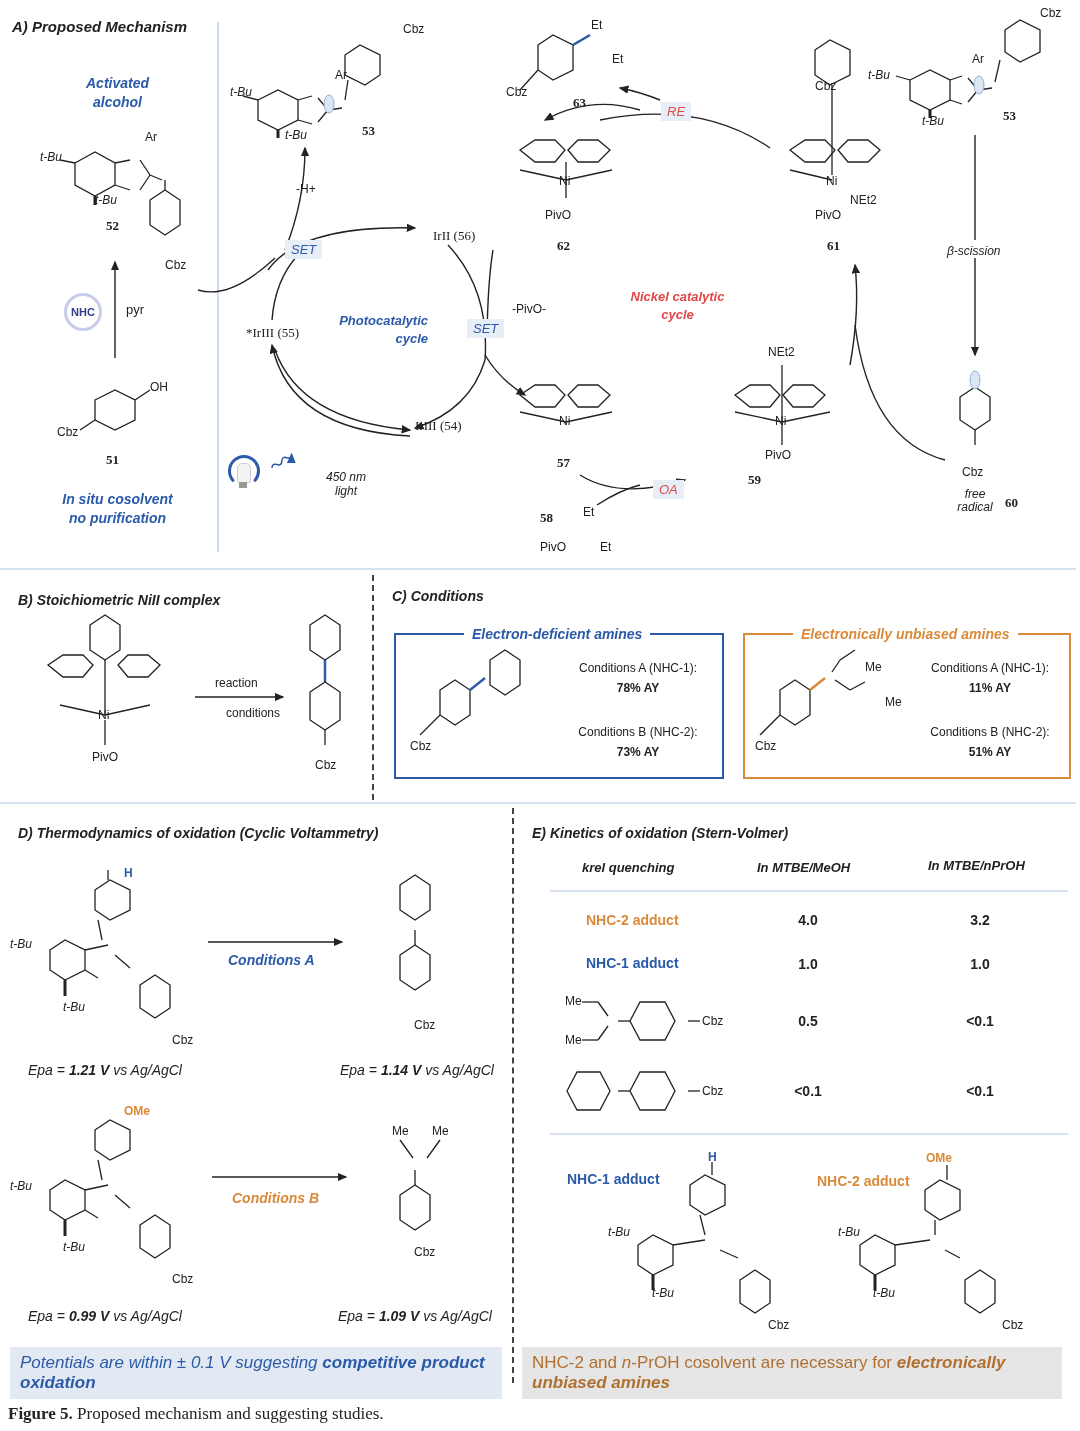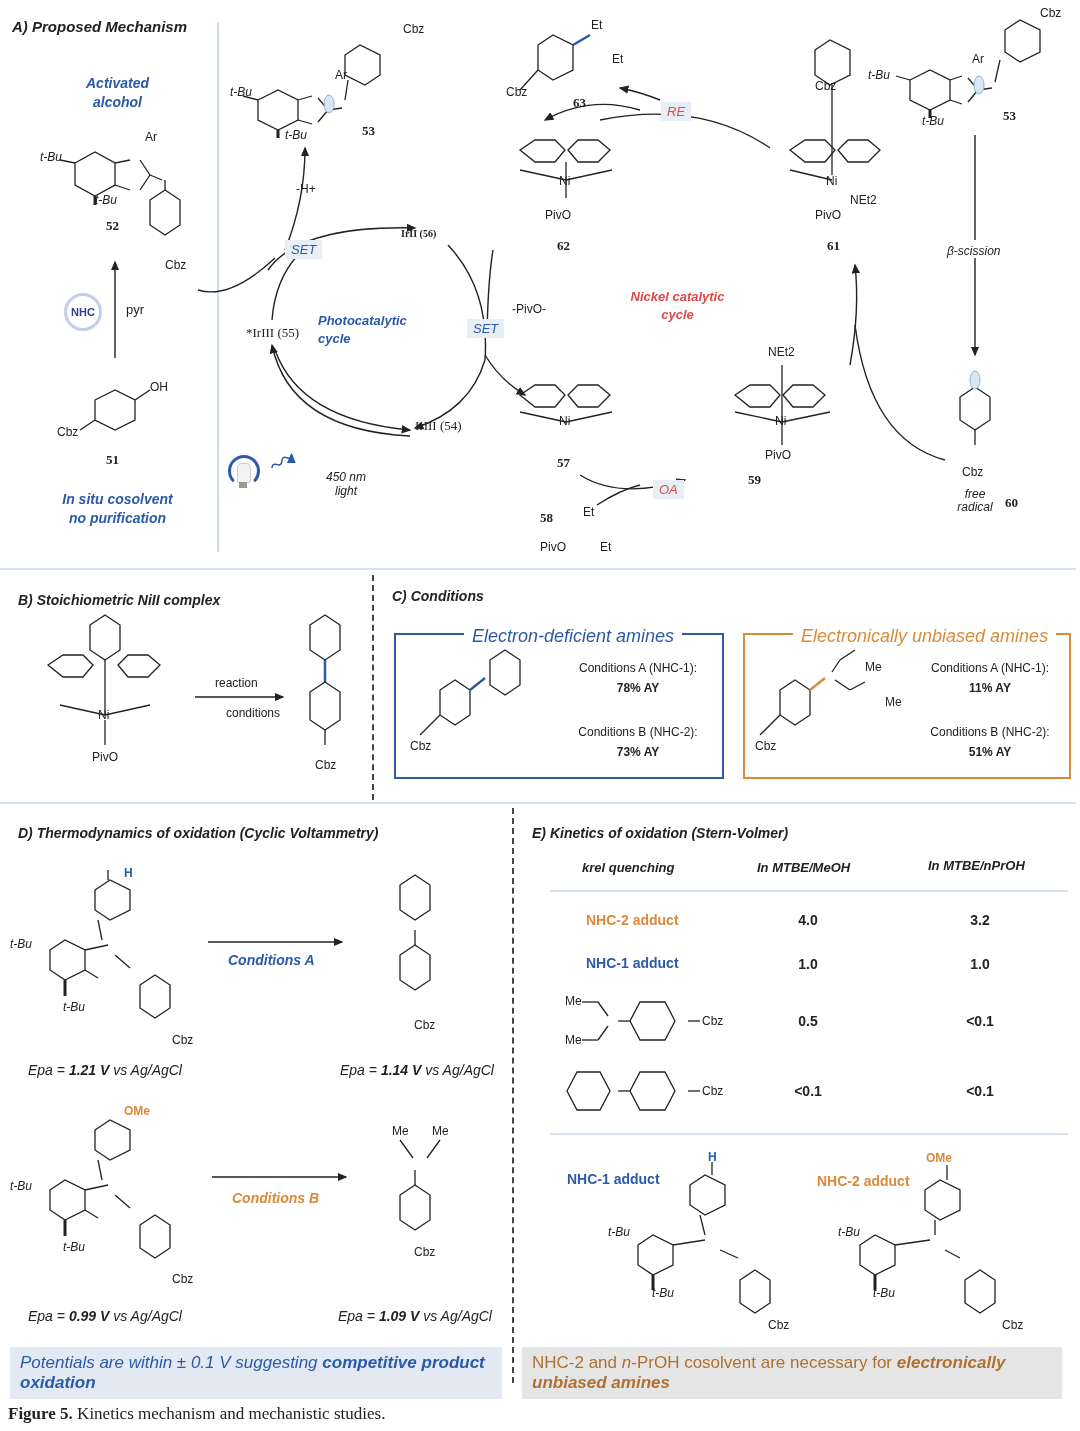--- a/index.html
+++ b/index.html
@@ -14,21 +14,21 @@
   .lbl{font-family:"Liberation Serif",serif;font-weight:bold;font-size:13px;}
   .small{font-size:12px;}
   .tag{background:#e8eef6;padding:2px 6px;font-style:italic;font-size:13px;}
   .hline{position:absolute;height:2px;background:#d6e2ef;}
   .vline{position:absolute;width:2px;background:#cddcee;}
   .dash-v{position:absolute;width:0;border-left:2px dashed #444;}
   svg{position:absolute;left:0;top:0;overflow:visible;}
   .mol{stroke:#222;stroke-width:1.3;fill:none;}
   .arrow{stroke:#222;stroke-width:1.4;fill:none;}
   .box{position:absolute;border:2px solid;}
-  .box-title{position:absolute;background:#fff;padding:0 8px;font-weight:normal;font-style:italic;font-size:18px;top:-9px;}
+  .box-title{position:absolute;background:#fff;padding:0 8px;font-weight:bold;font-style:italic;font-size:14px;top:-9px;}
   .cond{position:absolute;font-size:12px;text-align:center;width:140px;}
   .cond .v{font-weight:bold;margin-top:6px;display:block;}
   .th{position:absolute;font-weight:bold;font-style:italic;font-size:13px;}
   .td{position:absolute;font-weight:bold;font-size:14px;text-align:center;width:80px;}
   .note{position:absolute;font-size:17px;padding:6px 10px;}
   .caption{position:absolute;font-family:"Liberation Serif",serif;font-size:17px;}
 </style>
 </head>
 <body>
 
@@ -328,25 +328,25 @@
 <div class="abs small" style="left:296px;top:182px;">-H+</div>
 <div class="abs small" style="left:512px;top:302px;">-PivO-</div>
 
 <div class="abs tag blue" style="left:285px;top:240px;">SET</div>
 <div class="abs tag blue" style="left:467px;top:319px;">SET</div>
 <div class="abs tag red" style="left:661px;top:102px;">RE</div>
 <div class="abs tag red" style="left:653px;top:480px;">OA</div>
 
 <div class="abs small it" style="left:947px;top:244px;">β-scission</div>
 
-<div class="abs" style="left:401px;top:228px;font-family:'Liberation Serif',serif;font-size:10px;font-weight:bold;">IrII (56)</div>
+<div class="abs" style="left:433px;top:228px;font-family:'Liberation Serif',serif;font-size:13px;">IrII (56)</div>
 <div class="abs" style="left:246px;top:325px;font-family:'Liberation Serif',serif;font-size:13px;">*IrIII (55)</div>
 <div class="abs" style="left:415px;top:418px;font-family:'Liberation Serif',serif;font-size:13px;">IrIII (54)</div>
 
-<div class="abs blue b it" style="left:318px;top:312px;text-align:left;width:110px;font-size:13px;line-height:18px;">
+<div class="abs blue b it" style="left:318px;top:312px;text-align:right;width:110px;font-size:13px;line-height:18px;">
   <div>Photocatalytic</div>
   <div>cycle</div>
 </div>
 <div class="abs red b it" style="left:615px;top:288px;text-align:center;width:125px;font-size:13px;line-height:18px;">
   <div>Nickel catalytic</div>
   <div>cycle</div>
 </div>
 
 <div class="abs" style="left:228px;top:455px;width:30px;height:42px;">
   <div style="position:absolute;left:0;top:0;width:26px;height:26px;border:3px solid #2a5aa8;border-bottom-color:transparent;border-radius:50%;"></div>
@@ -488,14 +488,14 @@
 <div class="abs small" style="left:1002px;top:1318px;">Cbz</div>
 
 <div class="note" style="left:522px;top:1347px;width:520px;background:#e5e5e5;color:#b07030;">
   <span>NHC-2 and</span>
   <i>n</i><span>-PrOH cosolvent are necessary for</span>
   <b><i>electronically unbiased amines</i></b>
 </div>
 
 <div class="caption" style="left:8px;top:1404px;">
   <b>Figure 5.</b>
-  <span>Kinetics mechanism and mechanistic studies.</span>
+  <span>Proposed mechanism and suggesting studies.</span>
 </div>
 
 </body></html>

